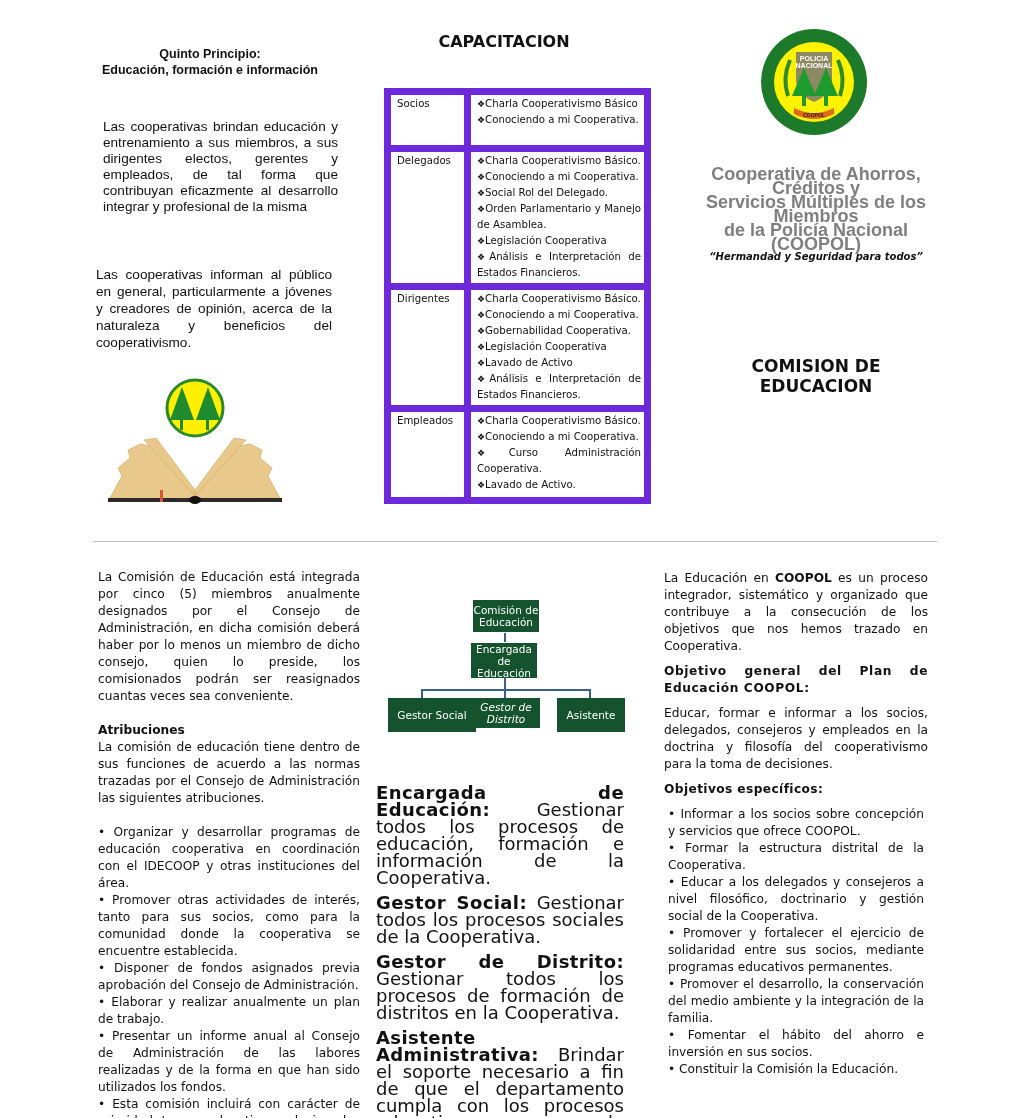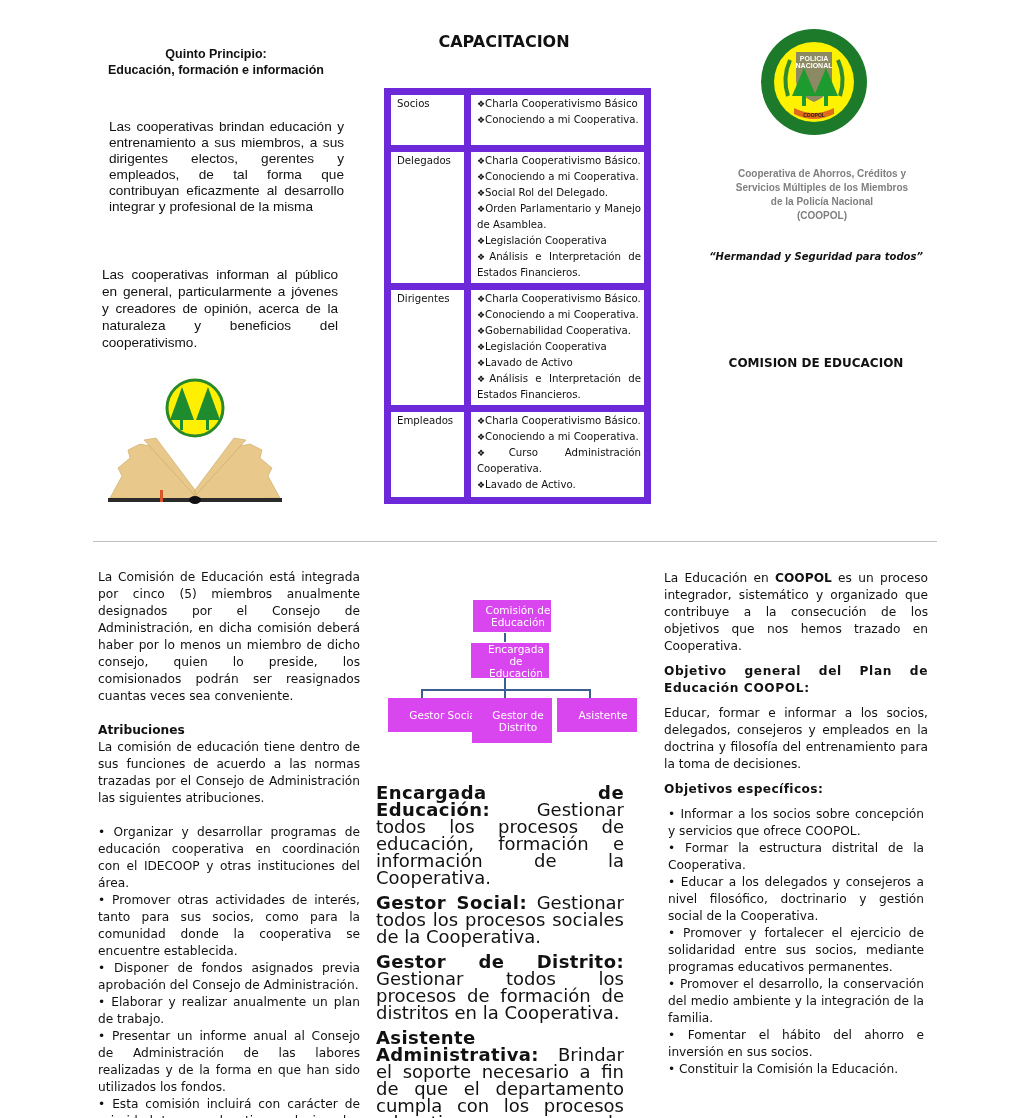--- a/index.html
+++ b/index.html
@@ -1,18 +1,18 @@
 <!DOCTYPE html>
 <html><head>
 <meta charset="utf-8">
 <style>
   html, body { margin:0; padding:0; background:#ffffff; }
   body { width:1024px; height:1118px; position:relative; overflow:hidden; color:#111; }
   .abs { position:absolute; }
-  .arial { font-family: "Liberation Sans", sans-serif; margin-left: 6px; }
+  .arial { font-family: "Liberation Sans", sans-serif; }
   .cal { font-family: "DejaVu Sans", sans-serif; }
   .just { text-align: justify; }
 
   
   #q-title { left:90px; top:46px; width:240px; text-align:center; font-weight:bold; font-size:12.5px; line-height:16px; }
   #q-p1 { left:103px; top:119px; width:235px; font-size:13.6px; line-height:16px; text-align:justify; text-align-last:left; }
   #q-p2 { left:96px; top:266px; width:236px; font-size:13.6px; line-height:17px; text-align:justify; text-align-last:left; }
 
   
   #book { left:100px; top:378px; width:190px; height:130px; }
@@ -20,33 +20,33 @@
   
   #cap-title { left:384px; top:32px; width:240px; text-align:center; font-weight:bold; font-size:16px; }
   #cap-table { left:384px; top:88px; width:267px; border-collapse:collapse; font-size:10.2px; line-height:16px; }
   #cap-table td { border:7px solid #6d28d9; vertical-align:top; padding:1px 3px 2px 6px; }
   #cap-table td.role { width:64px; }
   #cap-table .it { display:block; text-align:justify; text-align-last:left; }
   .diamond { font-size:9px; }
 
   
   #logo { left:760px; top:28px; width:108px; height:108px; }
-  #org-name { left:705px; top:167px; width:222px; text-align:center; color:#7f7f7f; font-weight:bold; font-size:10px; line-height:14px; }
+  #org-name { left:705px; top:167px; width:222px; text-align:center; color:#7f7f7f; font-weight:bold; font-size:18px; line-height:14px; }
   #motto { left:705px; top:251px; width:222px; text-align:center; font-weight:bold; font-style:italic; font-size:10px; }
-  #com-title { left:700px; top:356px; width:232px; text-align:center; font-weight:bold; font-size:12px; }
+  #com-title { left:700px; top:356px; width:232px; text-align:center; font-weight:bold; font-size:17px; }
 
   #divider { left:93px; top:541px; width:844px; height:1px; background:#bfbfbf; }
 
   
   #bl { left:98px; top:569px; width:262px; font-size:12.2px; line-height:17px; }
   #bl p { margin:0; }
   #bl .sp { height:17px; }
 
   
-  .box { position:absolute; background:#d946ef; color:#fff; font-size:10.5px; text-align:center; line-height:12px; display:flex; align-items:center; justify-content:center;padding-left:12px; }
+  .box { position:absolute; background:#14532d; color:#fff; font-size:10.5px; text-align:center; line-height:12px; display:flex; align-items:center; justify-content:center; }
   .ln { position:absolute; background:#3b5f8f; }
 
   
   #bm { left:376px; top:784px; width:248px; font-size:18px; line-height:17px; }
   #bm p { margin:0 0 8px 0; text-align:justify; text-align-last:left; }
   #bm b { letter-spacing:0.4px; }
 
   
   #br { left:664px; top:570px; width:264px; font-size:12.2px; line-height:17px; }
   #br p { margin:0 0 8px 0; text-align:justify; text-align-last:left; }
@@ -174,35 +174,35 @@
 <div class="abs" style="left:0;top:0;width:0;height:0;">
   <div class="box cal" style="left:473px;top:600px;width:66px;height:32px;">Comisión de Educación</div>
   <div class="ln" style="left:504px;top:633px;width:2px;height:9px;"></div>
   <div class="box cal" style="left:471px;top:643px;width:66px;height:35px;">Encargada de Educación</div>
   <div class="ln" style="left:504px;top:678px;width:2px;height:12px;"></div>
   <div class="ln" style="left:421px;top:689px;width:170px;height:2px;"></div>
   <div class="ln" style="left:421px;top:689px;width:2px;height:9px;"></div>
   <div class="ln" style="left:504px;top:689px;width:2px;height:9px;"></div>
   <div class="ln" style="left:589px;top:689px;width:2px;height:9px;"></div>
   <div class="box cal" style="left:388px;top:698px;width:88px;height:34px;">Gestor Social</div>
-  <div class="box cal" style="left:472px;top:698px;width:68px;height:45px;">Gestor de Distrito</div>
+  <div class="box cal" style="left:472px;top:698px;width:68px;height:30px;font-style:italic;">Gestor de Distrito</div>
   <div class="box cal" style="left:557px;top:698px;width:68px;height:34px;">Asistente</div>
 </div>
 
 <div id="bm" class="abs cal">
   <p><b>Encargada de Educación:</b><span> Gestionar todos los procesos de educación, formación e información de la Cooperativa.</span></p>
   <p><b>Gestor Social:</b><span> Gestionar todos los procesos sociales de la Cooperativa.</span></p>
   <p><b>Gestor de Distrito:</b><span> Gestionar todos los procesos de formación de distritos en la Cooperativa.</span></p>
   <p><b>Asistente Administrativa:</b><span> Brindar el soporte necesario a fin de que el departamento cumpla con los procesos educativos y que la Cooperativa sea exitosa.</span></p>
 </div>
 
 <div id="br" class="abs cal">
   <p><span>La Educación en </span><b>COOPOL</b><span> es un proceso integrador, sistemático y organizado que contribuye a la consecución de los objetivos que nos hemos trazado en Cooperativa.</span></p>
   <p style="font-weight:bold;letter-spacing:0.6px">Objetivo general del Plan de Educación COOPOL:</p>
-  <p>Educar, formar e informar a los socios, delegados, consejeros y empleados en la doctrina y filosofía del entrenamiento para la toma de decisiones.</p>
+  <p>Educar, formar e informar a los socios, delegados, consejeros y empleados en la doctrina y filosofía del cooperativismo para la toma de decisiones.</p>
   <p style="font-weight:bold;letter-spacing:0.4px">Objetivos específicos:</p>
   <ul>
     <li><span>•</span> <span>Informar a los socios sobre concepción y servicios que ofrece COOPOL.</span></li>
     <li><span>•</span> <span>Formar la estructura distrital de la Cooperativa.</span></li>
     <li><span>•</span> <span>Educar a los delegados y consejeros a nivel filosófico, doctrinario y gestión social de la Cooperativa.</span></li>
     <li><span>•</span> <span>Promover y fortalecer el ejercicio de solidaridad entre sus socios, mediante programas educativos permanentes.</span></li>
     <li><span>•</span> <span>Promover el desarrollo, la conservación del medio ambiente y la integración de la familia.</span></li>
     <li><span>•</span> <span>Fomentar el hábito del ahorro e inversión en sus socios.</span></li>
     <li><span>•</span> <span>Constituir la Comisión la Educación.</span></li>
   </ul>

